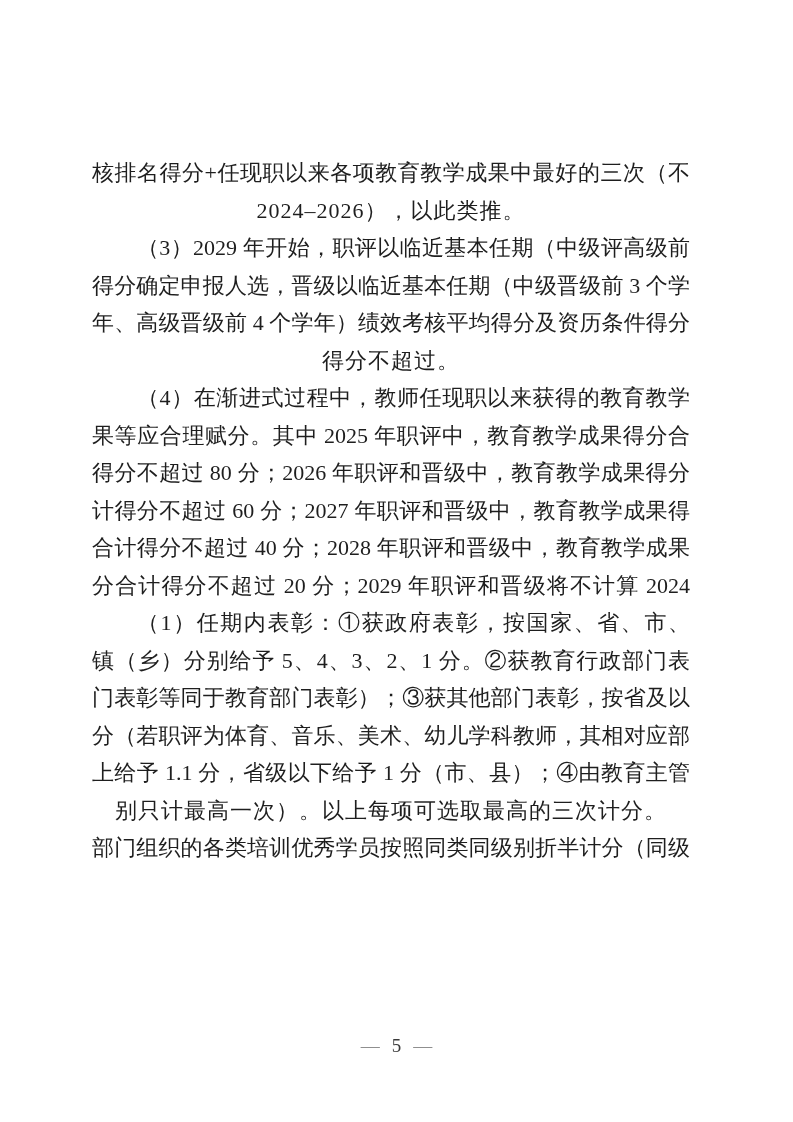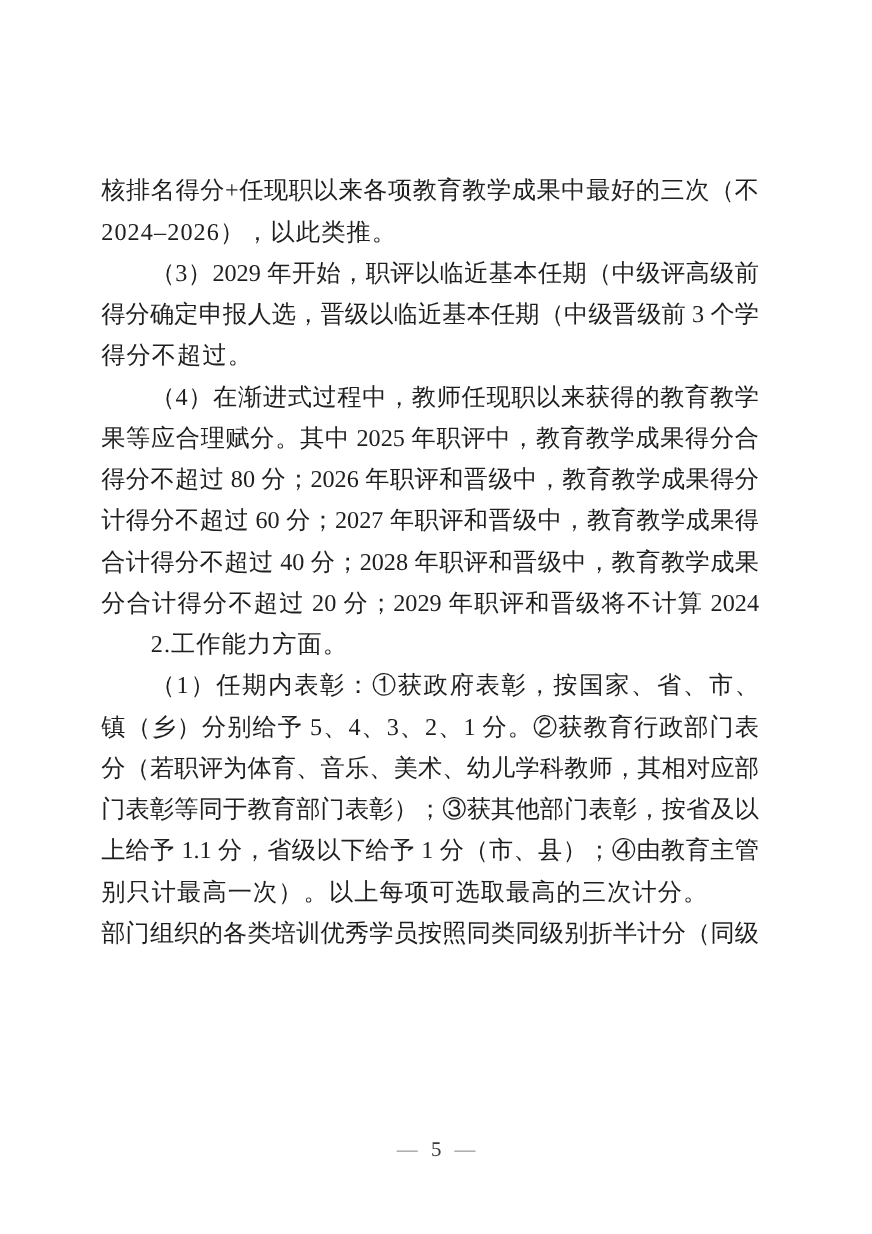--- a/index.html
+++ b/index.html
@@ -22,20 +22,21 @@
     top: 154px;
     width: 598px;
   }
   .line {
     font-size: 22px;
     line-height: 37.5px;
     height: 37.5px;
     overflow: hidden;
     white-space: nowrap;
     letter-spacing: 1px;
+    text-align: center;
   }
   .line.fill {
     white-space: normal;
     letter-spacing: normal;
     text-align: justify;
     text-align-last: justify;
     text-justify: inter-character;
   }
   .line.indent {
     text-indent: 45px;
@@ -60,32 +61,32 @@
 </style>
 </head>
 <body>
 
 <div class="page">
   <div class="content">
       <div class="line fill">核排名得分+任现职以来各项教育教学成果中最好的三次（不含</div>
       <div class="line">2024–2026），以此类推。</div>
       <div class="line fill indent">（3）2029 年开始，职评以临近基本任期（中级评高级前 5</div>
       <div class="line fill">得分确定申报人选，晋级以临近基本任期（中级晋级前 3 个学</div>
+      <div class="line fill">年、高级晋级前 4 个学年）绩效考核平均得分及资历条件得分</div>
       <div class="line">得分不超过。</div>
       <div class="line fill indent">（4）在渐进式过程中，教师任现职以来获得的教育教学成</div>
       <div class="line fill">果等应合理赋分。其中 2025 年职评中，教育教学成果得分合计</div>
       <div class="line fill">得分不超过 80 分；2026 年职评和晋级中，教育教学成果得分合</div>
       <div class="line fill">计得分不超过 60 分；2027 年职评和晋级中，教育教学成果得分</div>
       <div class="line fill">合计得分不超过 40 分；2028 年职评和晋级中，教育教学成果得</div>
       <div class="line fill">分合计得分不超过 20 分；2029 年职评和晋级将不计算 2024 年</div>
-      <div class="line indent">2.工作能力方面。</div>
       <div class="line fill indent">（1）任期内表彰：①获政府表彰，按国家、省、市、县、</div>
       <div class="line fill">镇（乡）分别给予 5、4、3、2、1 分。②获教育行政部门表彰，</div>
+      <div class="line fill">门表彰等同于教育部门表彰）；③获其他部门表彰，按省及以</div>
       <div class="line fill">分（若职评为体育、音乐、美术、幼儿学科教师，其相对应部</div>
-      <div class="line fill">门表彰等同于教育部门表彰）；③获其他部门表彰，按省及以</div>
       <div class="line fill">上给予 1.1 分，省级以下给予 1 分（市、县）；④由教育主管</div>
       <div class="line">别只计最高一次）。以上每项可选取最高的三次计分。</div>
       <div class="line fill">部门组织的各类培训优秀学员按照同类同级别折半计分（同级</div>
     </div>
   <div class="footer">
     <span class="dash">—</span><span class="num">5</span><span class="dash">—</span>
   </div>
 </div>
 
 </body></html>

